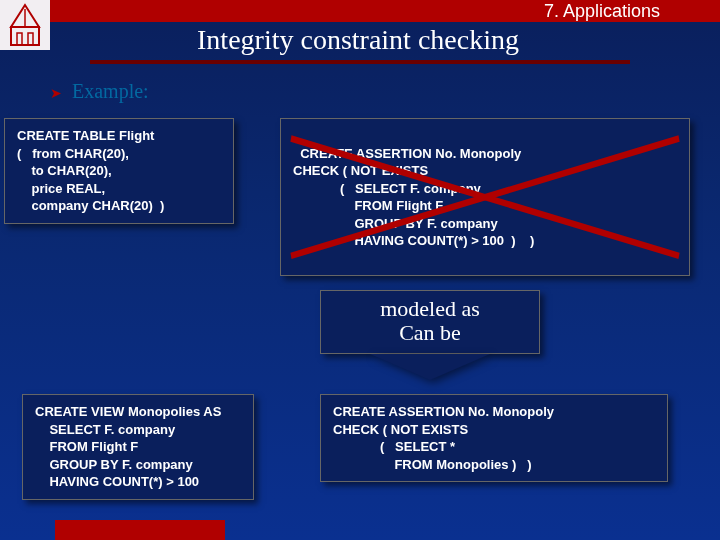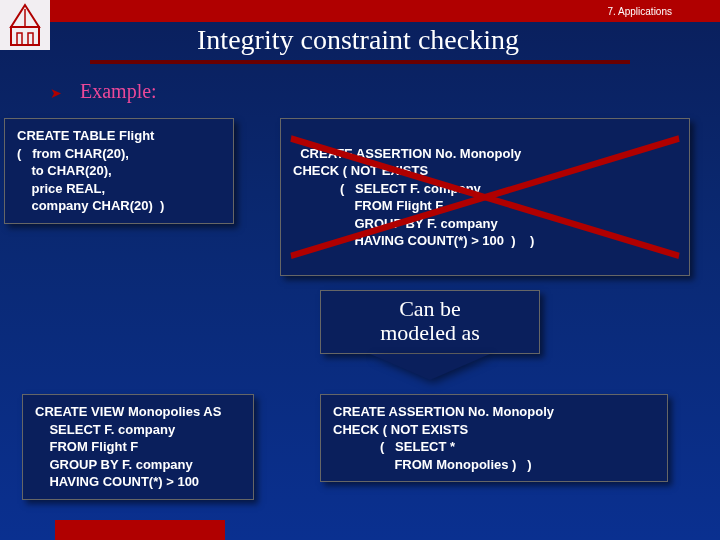--- a/index.html
+++ b/index.html
@@ -13,23 +13,23 @@
     overflow: hidden;
   }
   .header-band {
     position: absolute;
     top: 0; left: 0; right: 0;
     height: 22px;
     background: #b00000;
     display: flex;
     justify-content: flex-end;
     align-items: center;
-    padding-right: 48px;
+    padding-right: 60px;
     color: #fff;
-    font-size: 10px;
+    font-size: 18px;
   }
   .logo-box {
     position: absolute;
     top: 0; left: 0;
     width: 50px;
     height: 50px;
     background: #f2eef2;
     display: flex;
     align-items: center;
     justify-content: center;
@@ -48,24 +48,23 @@
     position: absolute;
     top: 60px; left: 90px;
     width: 540px;
     height: 4px;
     background: #6a0000;
   }
   .example-label {
     position: absolute;
     top: 80px;
     left: 72px;
-    color: #ec4899;
+    color: #0369a1;
     font-family: "Times New Roman", serif;
     font-size: 20px;
-    margin-left: 8px;
   }
   .bullet-ex {
     position: absolute;
     top: 85px;
     left: 50px;
     color: #b00000;
     font-size: 14px;
   }
   .code-box {
     position: absolute;
@@ -160,22 +159,22 @@
                  GROUP BY F. company
                  HAVING COUNT(*) &gt; 100  )    )</span>
   <svg class="strike-svg" viewBox="0 0 410 120" preserveAspectRatio="none">
     <line x1="10" y1="15" x2="400" y2="105" stroke="#b00000" stroke-width="5"></line>
     <line x1="10" y1="105" x2="400" y2="15" stroke="#b00000" stroke-width="5"></line>
   </svg>
 </div>
 
 <div class="callout">
   <div class="callout-box">
+    <div>modeled as</div>
     <div>Can be</div>
-    <div>modeled as</div>
   </div>
   <div class="callout-arrow"></div>
 </div>
 
 <div id="box3" class="code-box">CREATE VIEW Monopolies AS
     SELECT F. company
     FROM Flight F
     GROUP BY F. company
     HAVING COUNT(*) &gt; 100</div>
 <div id="box4" class="code-box">CREATE ASSERTION No. Monopoly

